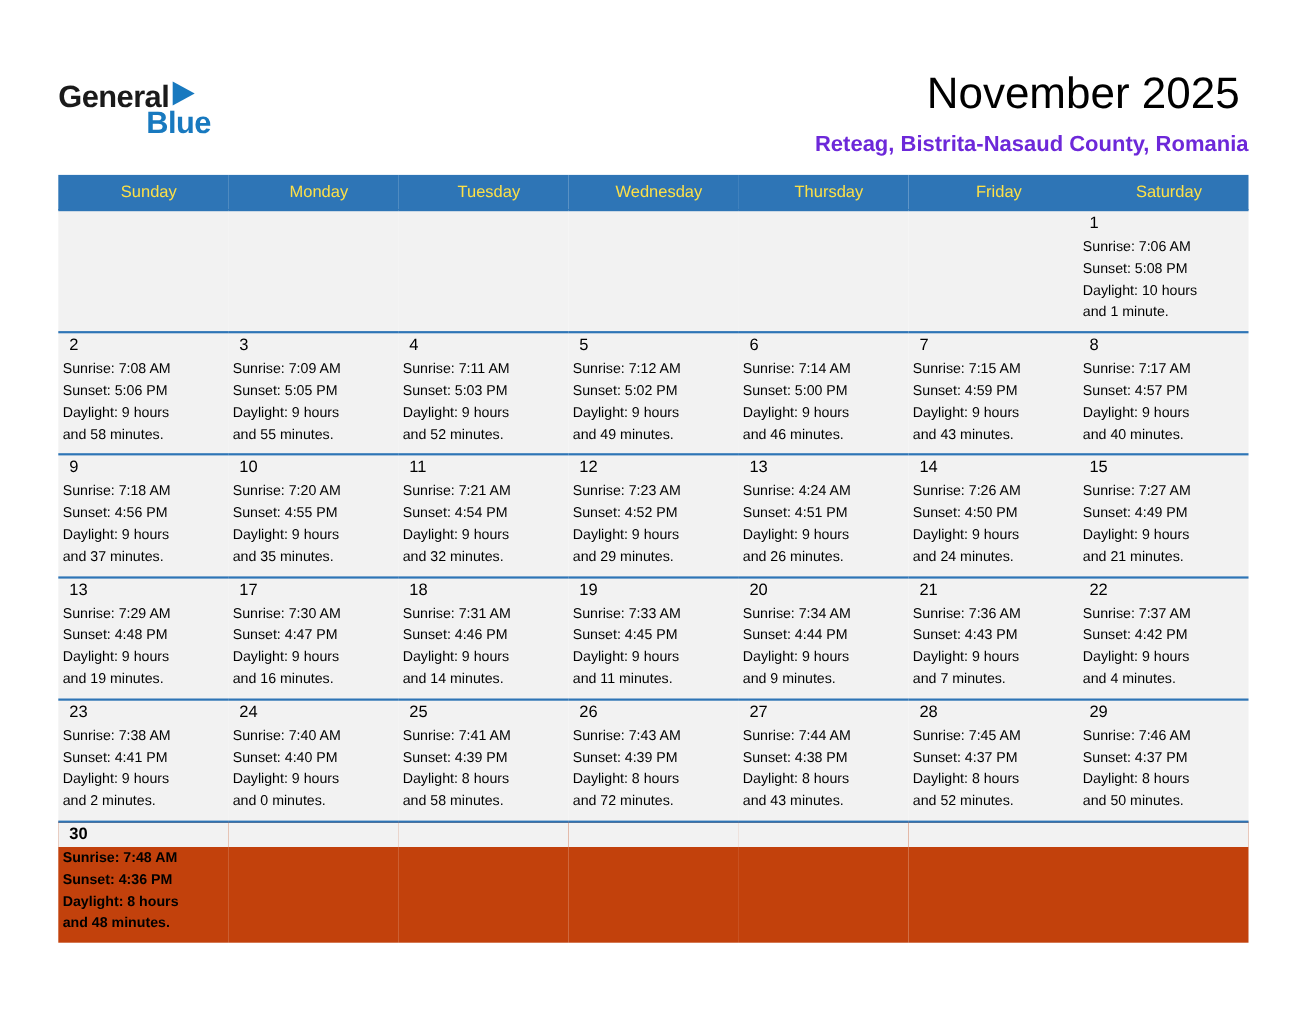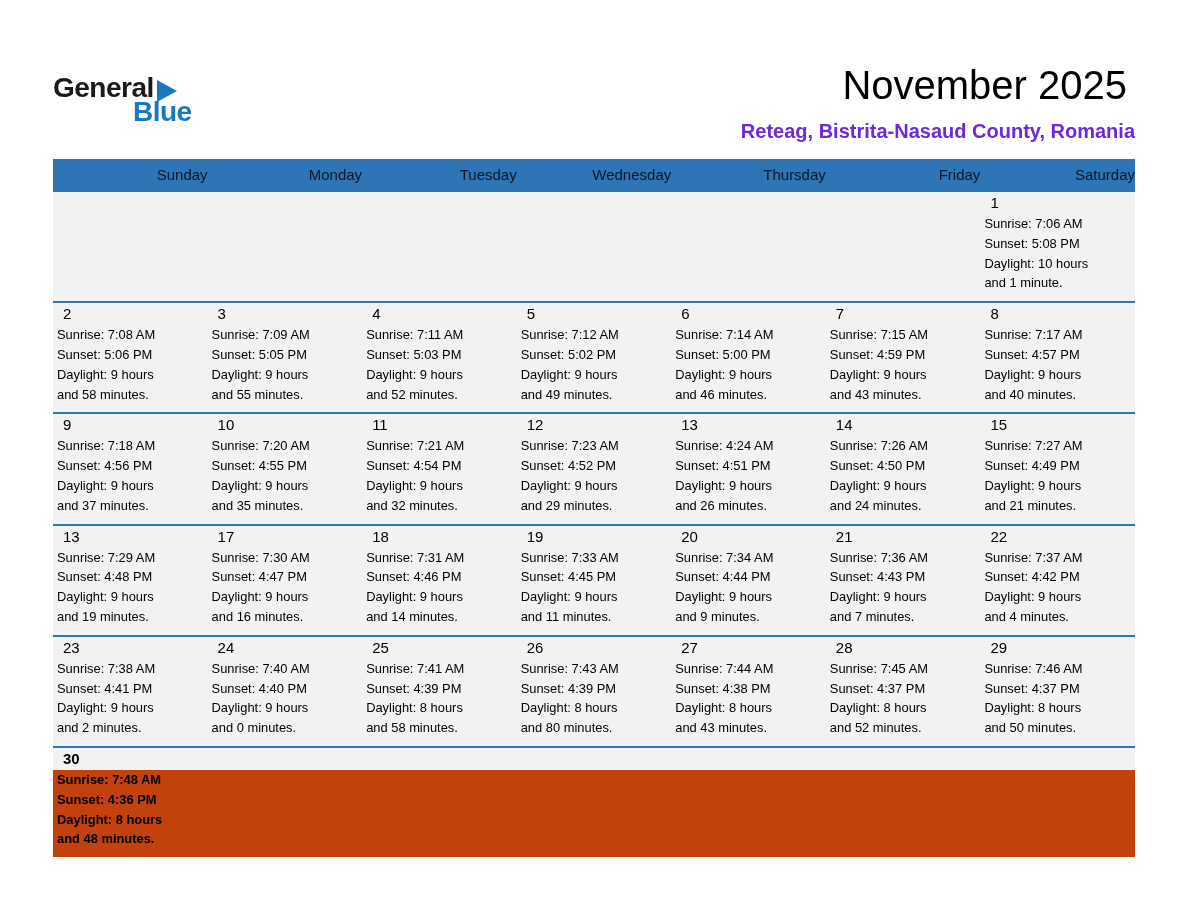--- a/index.html
+++ b/index.html
@@ -16,21 +16,21 @@
     height: 918px;
     position: relative;
   }
   .topbar {
     display: flex;
     justify-content: space-between;
     align-items: flex-start;
     padding: 54px 53px 16px 53px;
   }
   .logo { margin-top: 20px; }
-  .logo-row1 { display: flex; align-items: flex-end; }
+  .logo-row1 { display: flex; align-items: flex-start; }
   .logo-general {
     font-size: 28px;
     font-weight: 700;
     color: #1a1a1a;
     letter-spacing: -0.5px;
     line-height: 1;
   }
   .logo-tri {
     width: 0; height: 0;
     border-left: 20px solid #1879BF;
@@ -61,24 +61,24 @@
     color: #6d28d9;
   }
   table.calendar {
     width: 1082px;
     margin: 0 53px;
     border-collapse: collapse;
     table-layout: fixed;
   }
   thead th {
     background: #2E75B6;
-    color: #0f172a;
+    color: #fde047;
     font-weight: 400;
     font-size: 15px;
-    text-align: right;
+    text-align: center;
     padding: 7px 0 7px 10px;
   }
   tbody tr { border-top: 2px solid #2E75B6; }
   tbody tr.week { height: 105px; }
   tbody td {
     vertical-align: top;
     padding: 0;
     background: #F2F2F2;
   }
   tbody tr.last-week td { background: #c2410c; font-weight: bold; }
@@ -381,21 +381,21 @@
               <div>Daylight: 8 hours</div>
               <div>and 58 minutes.</div>
             </div>
           </td>
           <td>
             <div class="day-num">26</div>
             <div class="day-info">
               <div>Sunrise: 7:43 AM</div>
               <div>Sunset: 4:39 PM</div>
               <div>Daylight: 8 hours</div>
-              <div>and 80 minutes.</div>
+              <div>and 72 minutes.</div>
             </div>
           </td>
           <td>
             <div class="day-num">27</div>
             <div class="day-info">
               <div>Sunrise: 7:44 AM</div>
               <div>Sunset: 4:38 PM</div>
               <div>Daylight: 8 hours</div>
               <div>and 43 minutes.</div>
             </div>

